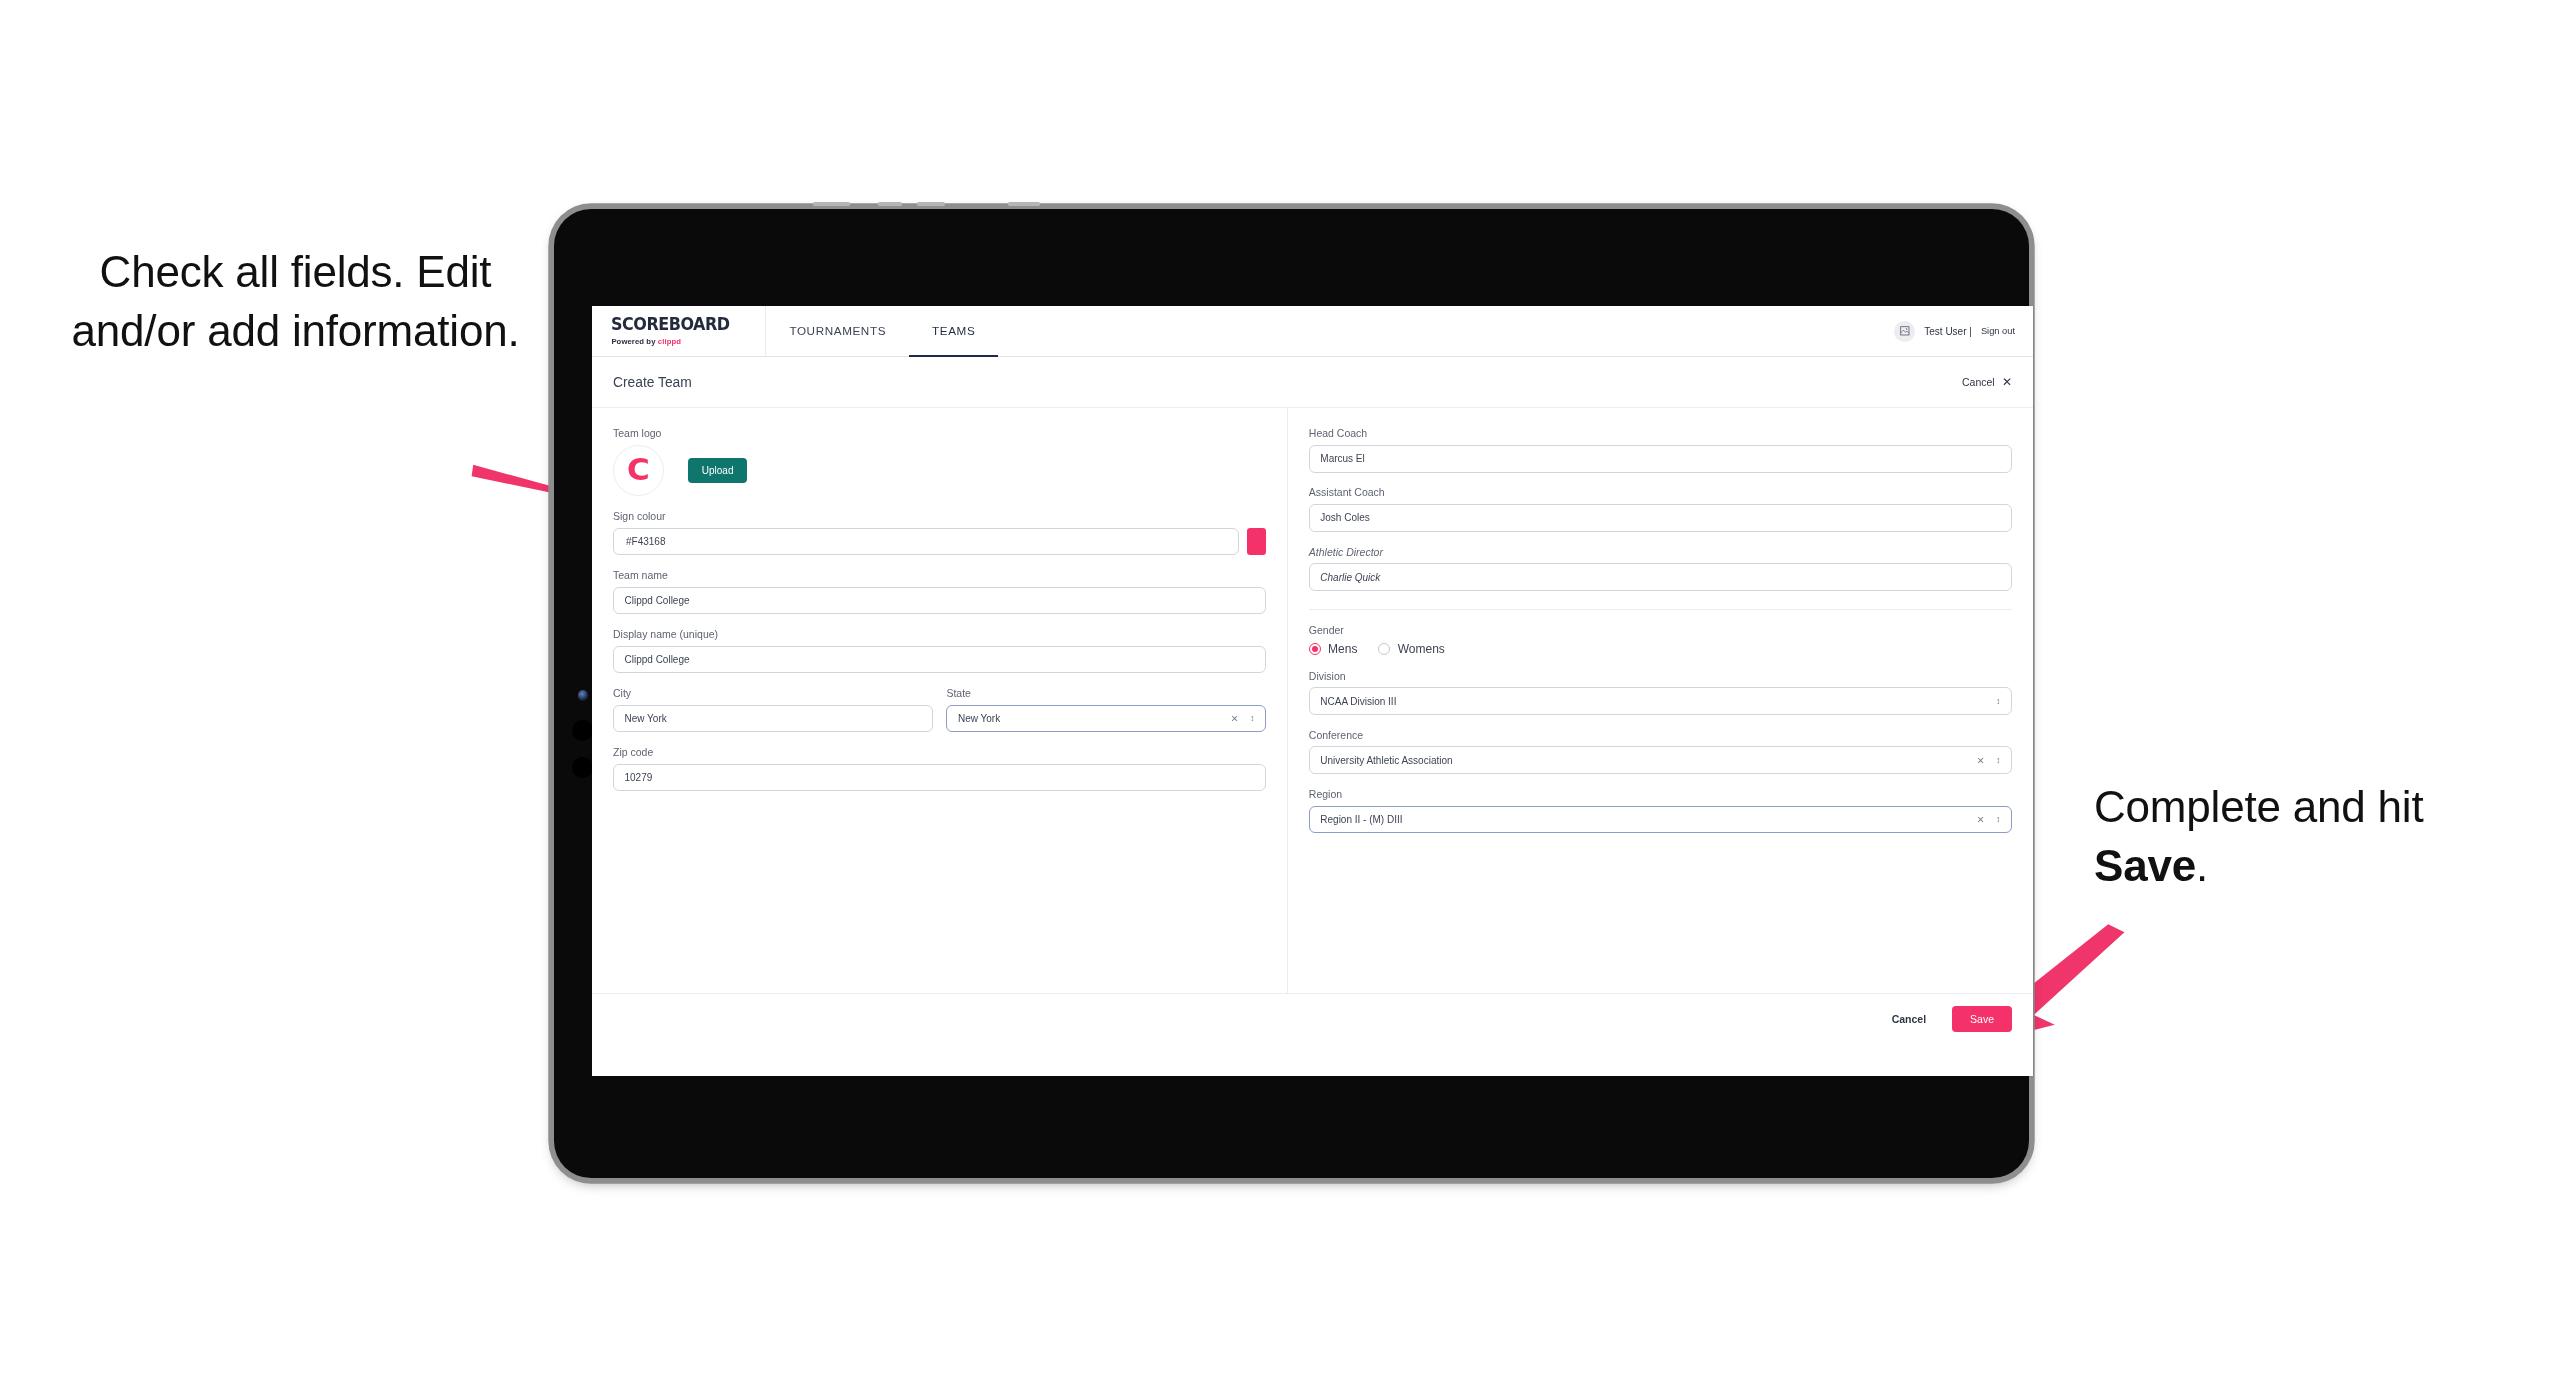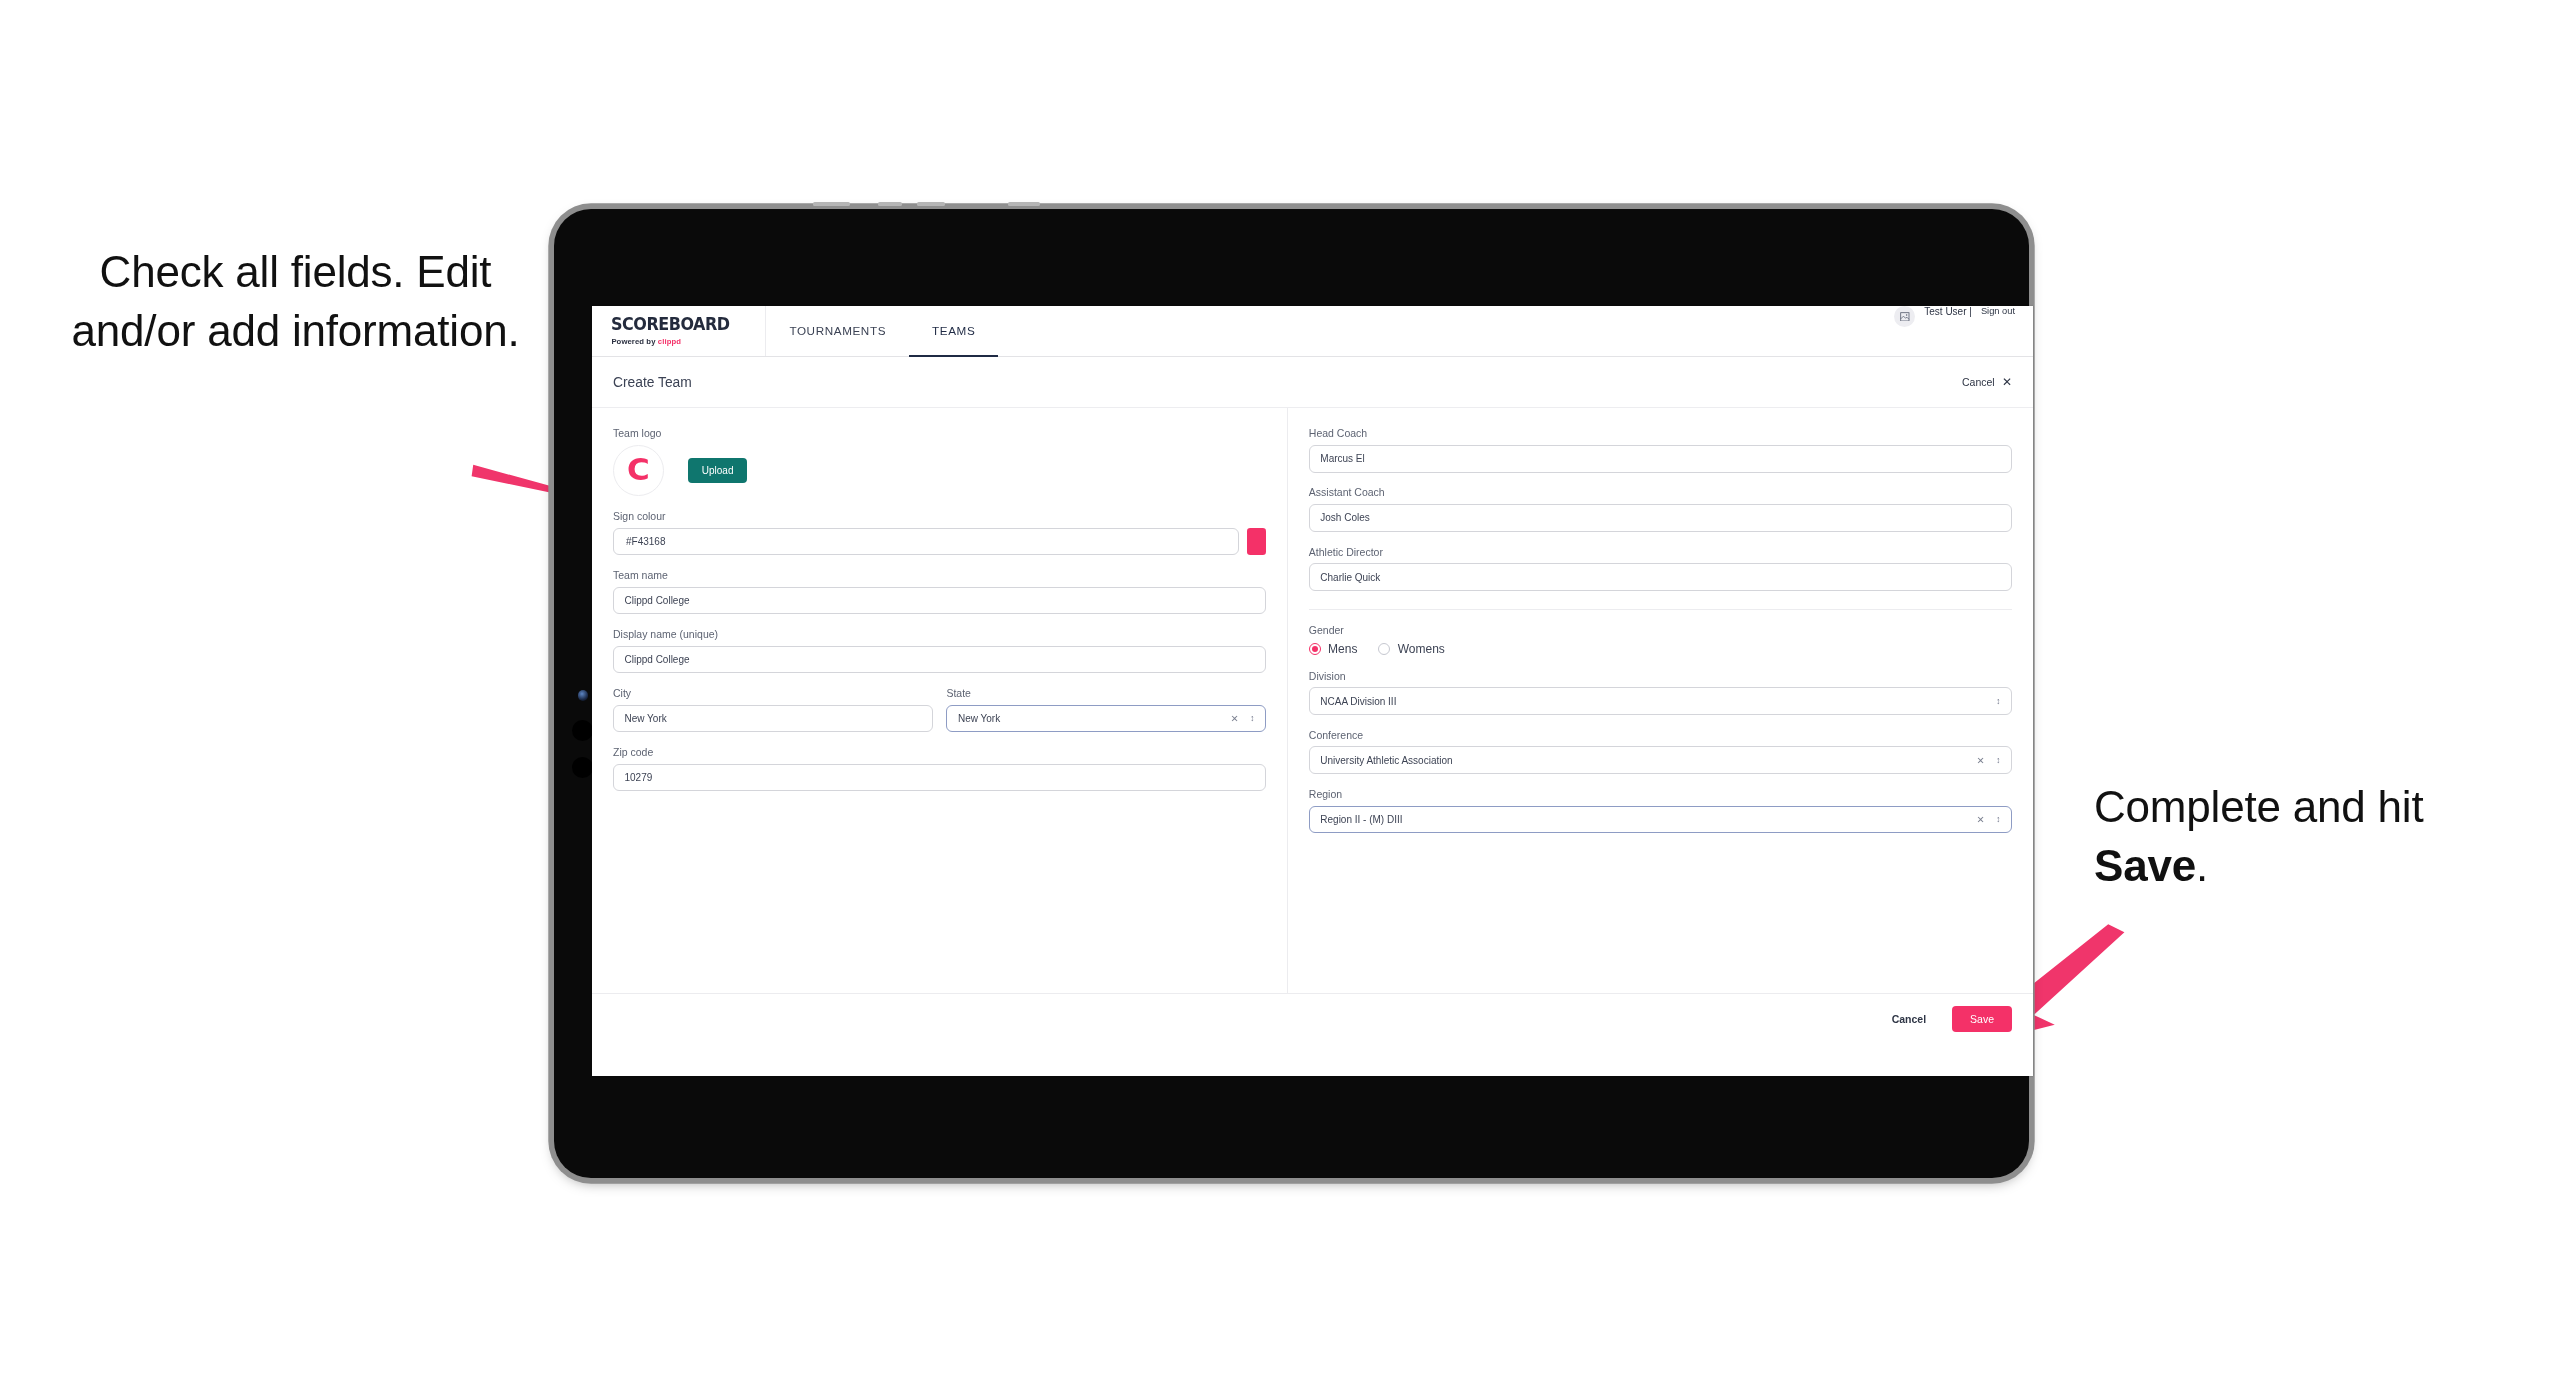--- a/index.html
+++ b/index.html
@@ -67,21 +67,21 @@
   #brand-sub{font-size:7.7px;color:#2b3040;margin-top:3.2px;font-weight:bold;letter-spacing:0.1px;}
   #brand-sub .pink{color:#f43168;}
   .navtab{
     display:flex;align-items:center;padding:0 23px;
     font-size:11.7px;color:#3b4254;letter-spacing:0.6px;
     cursor:pointer;border-bottom:2.4px solid transparent;
     margin-bottom:-0.8px;
   }
   .navtab.active{border-bottom-color:#1f2a44;color:#1f2a44;}
   #nav-right{
-    margin-left:auto;display:flex;align-items:flex-start;gap:9px;padding-right:18px;
+    margin-left:auto;display:flex;align-items:center;gap:9px;padding-right:18px;
   }
   #avatar{
     width:21px;height:21px;border-radius:50%;background:#ededf1;
     display:flex;align-items:center;justify-content:center;color:#595f70;font-size:9.7px;
   }
   #username{font-size:10px;color:#2e3545;}
   #signout{font-size:9.3px;color:#2e3545;cursor:pointer;}
 
   
   #titlebar{
@@ -297,21 +297,21 @@
       <div class="field">
         <span class="fl">Head Coach</span>
         <div class="inp">Marcus El</div>
       </div>
 
       <div class="field">
         <span class="fl">Assistant Coach</span>
         <div class="inp">Josh Coles</div>
       </div>
 
-      <div class="field" style="margin-bottom:18px;">
+      <div class="field" style="margin-bottom:18px;font-style:italic;">
         <span class="fl">Athletic Director</span>
         <div class="inp">Charlie Quick</div>
       </div>
 
       <div style="height:0.8px;background:#ececef;margin:0 0 14.6px 0;"></div>
 
       <div class="field">
         <span class="fl">Gender</span>
         <div id="gender-row">
           <div class="radio">

